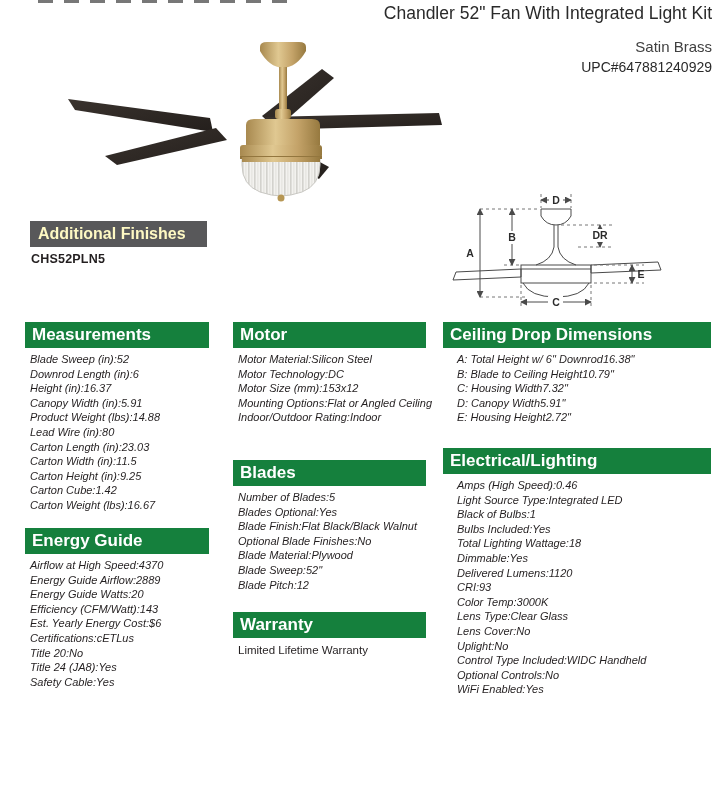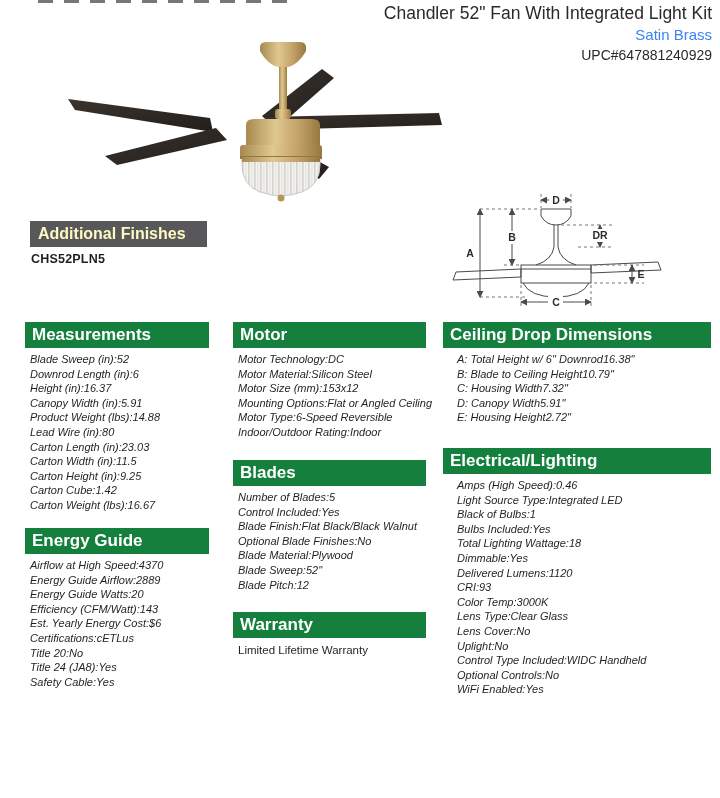--- a/index.html
+++ b/index.html
@@ -10,21 +10,21 @@
   }
   
   .logo-crop{
     position:absolute;left:38px;top:0;width:252px;height:3px;
     background:repeating-linear-gradient(90deg,#4a4a4a 0 15px,transparent 15px 26px);
     opacity:.75;
   }
   
   .title-block{position:absolute;top:3px;right:8px;text-align:right;line-height:1.22;}
   .title-main{font-size:17.5px;color:#2a2a2a;}
-  .title-finish{font-size:15px;color:#3b82f6;margin-top:2px;}
+  .title-finish{font-size:15px;color:#404040;margin-top:14px;}
   .title-upc{font-size:14px;color:#2a2a2a;margin-top:2px;text-align:right;}
 
   
   .fan-photo{position:absolute;left:50px;top:33px;}
   .dim-diagram{position:absolute;left:448px;top:186px;}
 
   
   .af-bar{
     position:absolute;left:30px;top:221px;width:169px;height:20px;
     background:#58585a;color:#fef9c3;font-weight:bold;font-size:16px;
@@ -270,55 +270,51 @@
         <span class="lbl">Safety Cable:</span>
         <span class="val">Yes</span>
       </div>
     </div>
 </section>
 
 <section class="spec" id="sec-motor">
   <div class="bar">Motor</div>
   <div class="rows">
       <div class="row">
+        <span class="lbl">Motor Material:</span>
+        <span class="val">Silicon Steel</span>
+      </div>
+      <div class="row">
         <span class="lbl">Motor Technology:</span>
         <span class="val">DC</span>
       </div>
       <div class="row">
-        <span class="lbl">Motor Material:</span>
-        <span class="val">Silicon Steel</span>
-      </div>
-      <div class="row">
         <span class="lbl">Motor Size (mm):</span>
         <span class="val">153x12</span>
       </div>
       <div class="row">
         <span class="lbl">Mounting Options:</span>
         <span class="val">Flat or Angled Ceiling</span>
       </div>
       <div class="row">
-        <span class="lbl">Motor Type:</span>
-        <span class="val">6-Speed Reversible</span>
-      </div>
-      <div class="row">
         <span class="lbl">Indoor/Outdoor Rating:</span>
         <span class="val">Indoor</span>
       </div>
     </div>
 </section>
 
 <section class="spec" id="sec-blades">
   <div class="bar">Blades</div>
   <div class="rows">
       <div class="row">
         <span class="lbl">Number of Blades:</span>
         <span class="val">5</span>
       </div>
       <div class="row">
-        <span class="lbl">Control Included:</span>
+        <span class="lbl">Blades Optional:</span>
         <span class="val">Yes</span>
       </div>
       <div class="row">
         <span class="lbl">Blade Finish:</span>
         <span class="val">Flat Black/Black Walnut</span>
       </div>
       <div class="row">
         <span class="lbl">Optional Blade Finishes:</span>
         <span class="val">No</span>
       </div>

